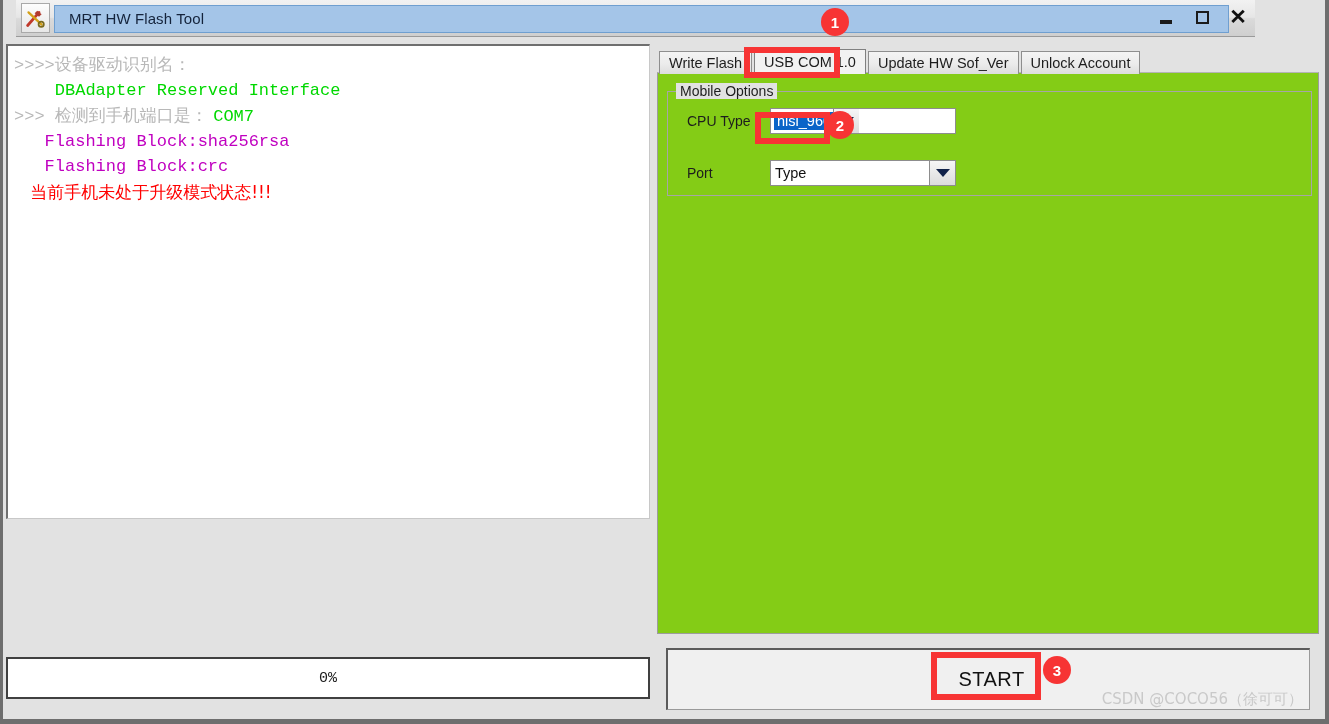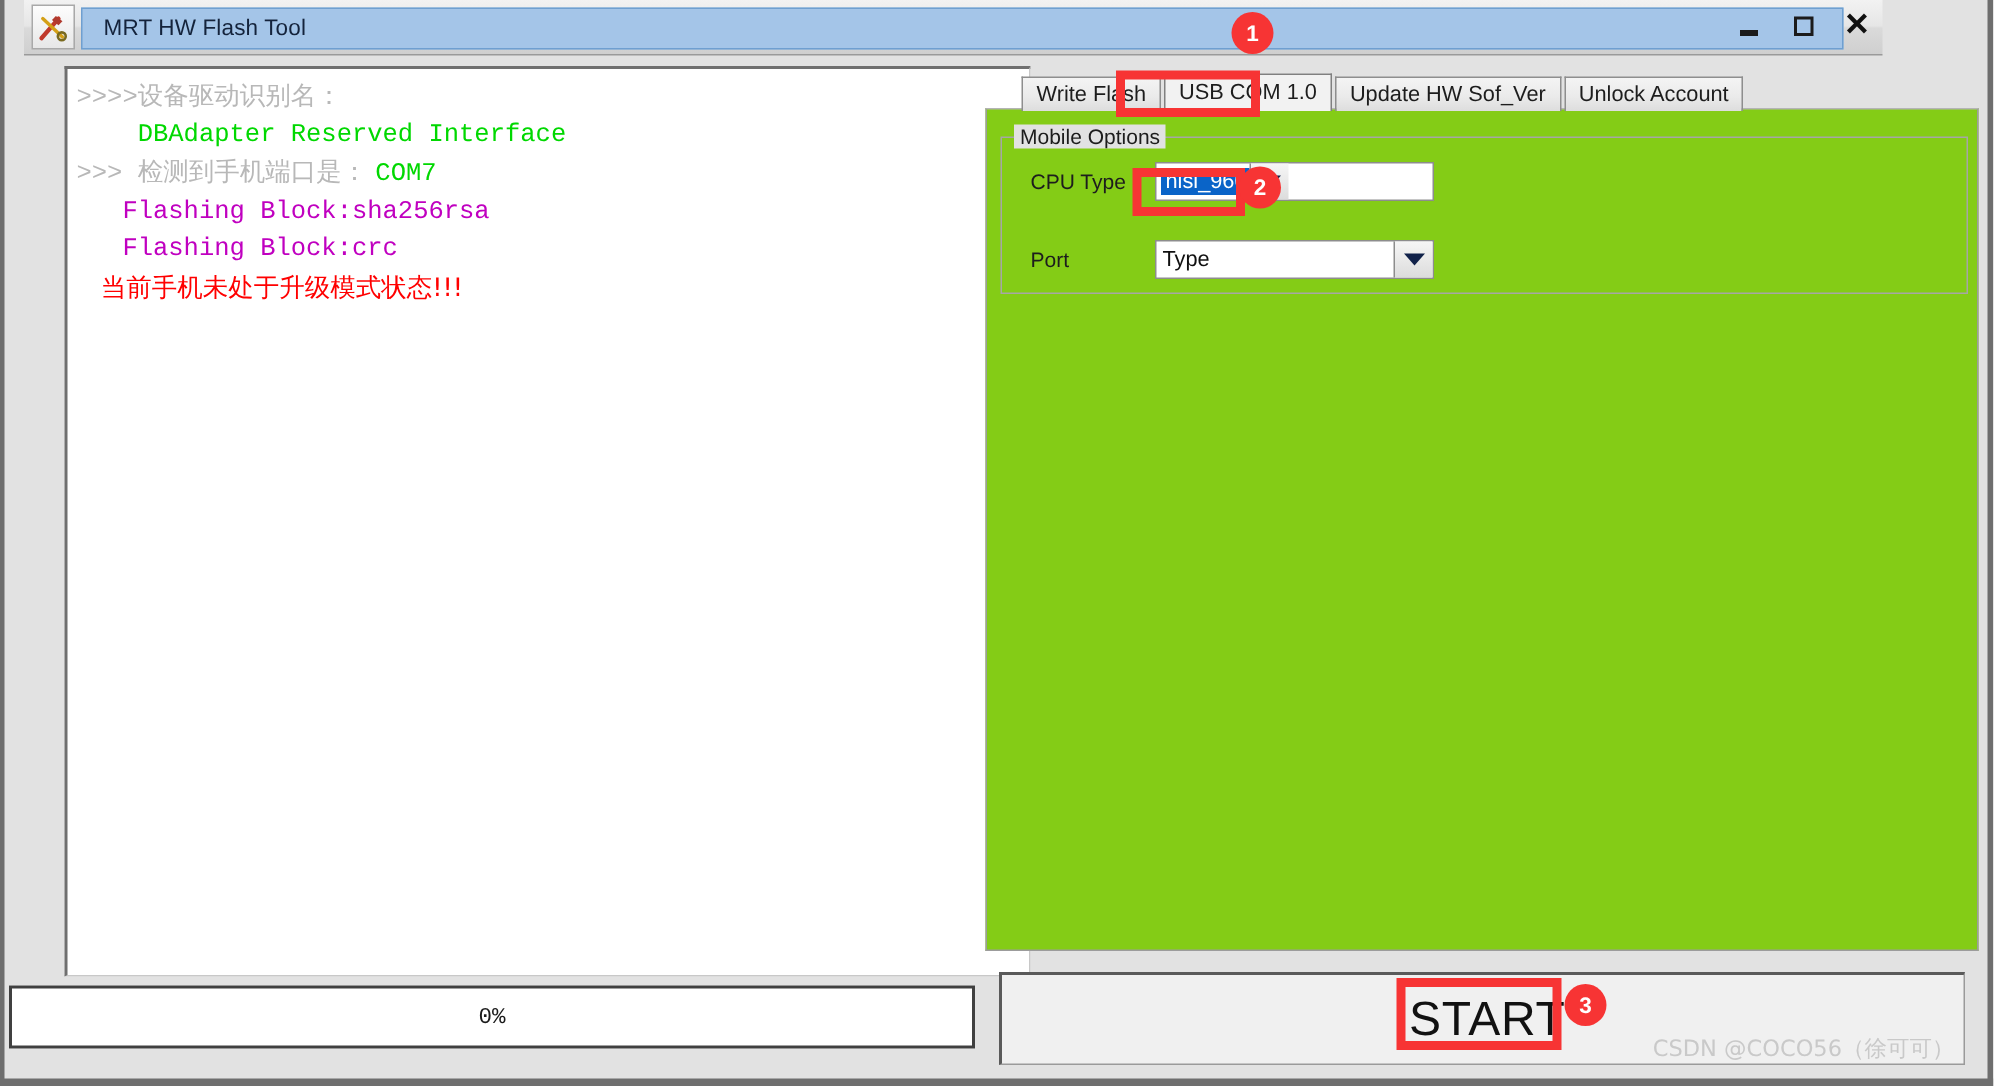--- a/index.html
+++ b/index.html
@@ -101,29 +101,28 @@
     font-size: 21px;
     line-height: 20px;
     font-weight: bold;
     color: #101010;
   }
 
   
   .log-outer {
     position: absolute;
     left: 6px; top: 44px;
-    width: 644px; height: 607px;
+    width: 644px; height: 475px;
     background: #ffffff;
     box-sizing: border-box;
     border-top: 2px solid #6f6f6f;
     border-left: 2px solid #6f6f6f;
     border-right: 1px solid #c8c8c8;
     border-bottom: 1px solid #c8c8c8;
     overflow: hidden;
-    margin-left: 37px;
   }
   .log-body {
     padding: 6px 0 0 6px;
     font-family: "Liberation Mono", monospace;
     font-size: 17px;
     line-height: 24.7px;
   }
   .log-line { white-space: pre; }
   .log-line .cjk { font-family: "DejaVu Sans", sans-serif; }
   .c-gray   { color: #b8b8b8; }
@@ -145,21 +144,21 @@
   }
   .progress-text {
     font-family: "Liberation Mono", monospace;
     font-size: 15px;
     color: #1a1a1a;
   }
 
   
   .tabstrip {
     position: absolute;
-    left: 681px; top: 50px;
+    left: 659px; top: 50px;
     height: 24px;
     display: flex;
     align-items: flex-end;
     z-index: 4;
     justify-content: space-between;
   }
   .tab {
     height: 23px;
     padding: 0 9px;
     box-sizing: border-box;
@@ -265,21 +264,21 @@
     border-bottom: 1px solid #9a9a9a;
   }
   .start-btn {
     position: absolute;
     left: 271px; top: 9px;
     width: 105px; height: 40px;
     background: #f0f0f0;
     display: flex;
     align-items: center;
     justify-content: center;
-    font-size: 32px;
+    font-size: 20px;
     color: #111111;
     letter-spacing: 0.5px;
   }
   .watermark {
     position: absolute;
     right: 6px; bottom: 0px;
     font-size: 15px;
     color: #c9c9c9;
     white-space: nowrap;
     font-family: "DejaVu Sans", sans-serif;

